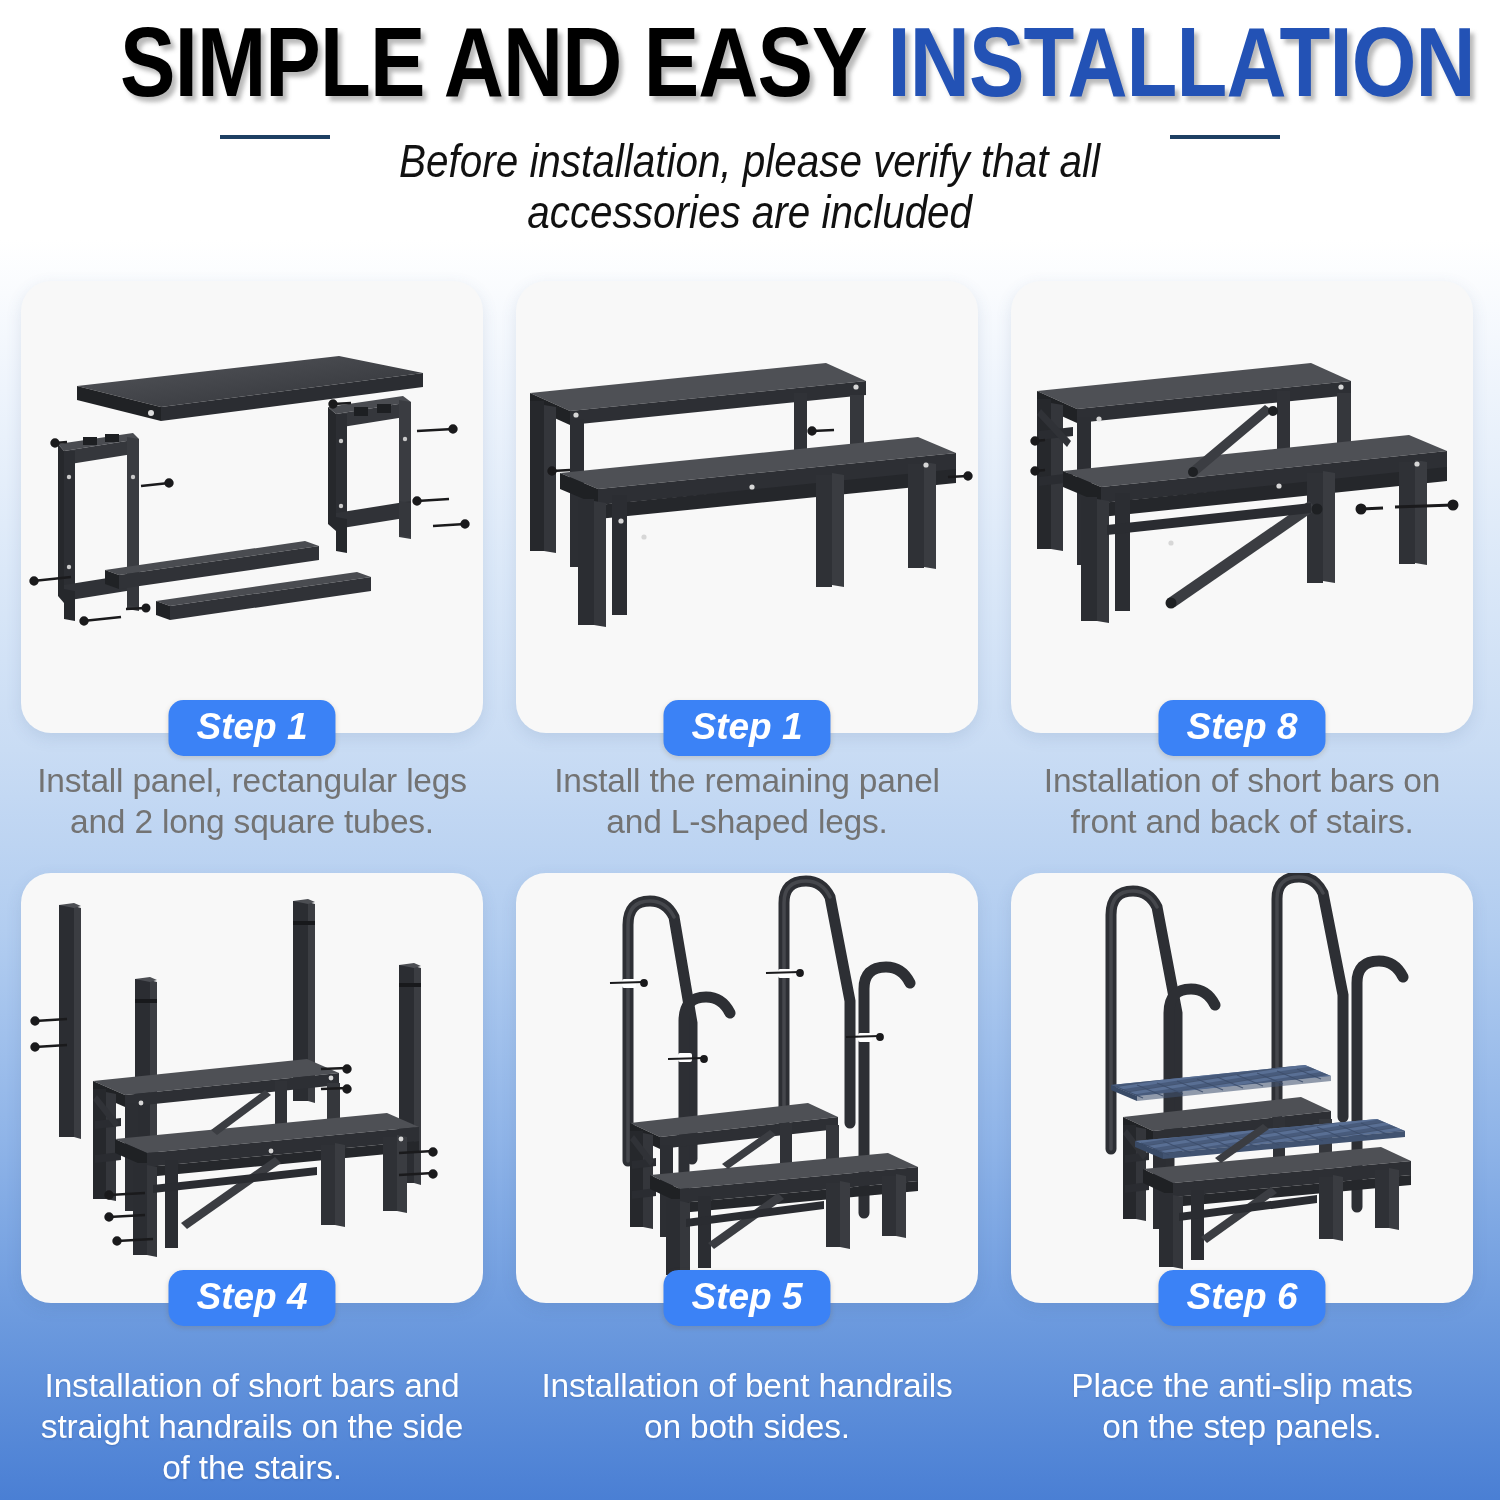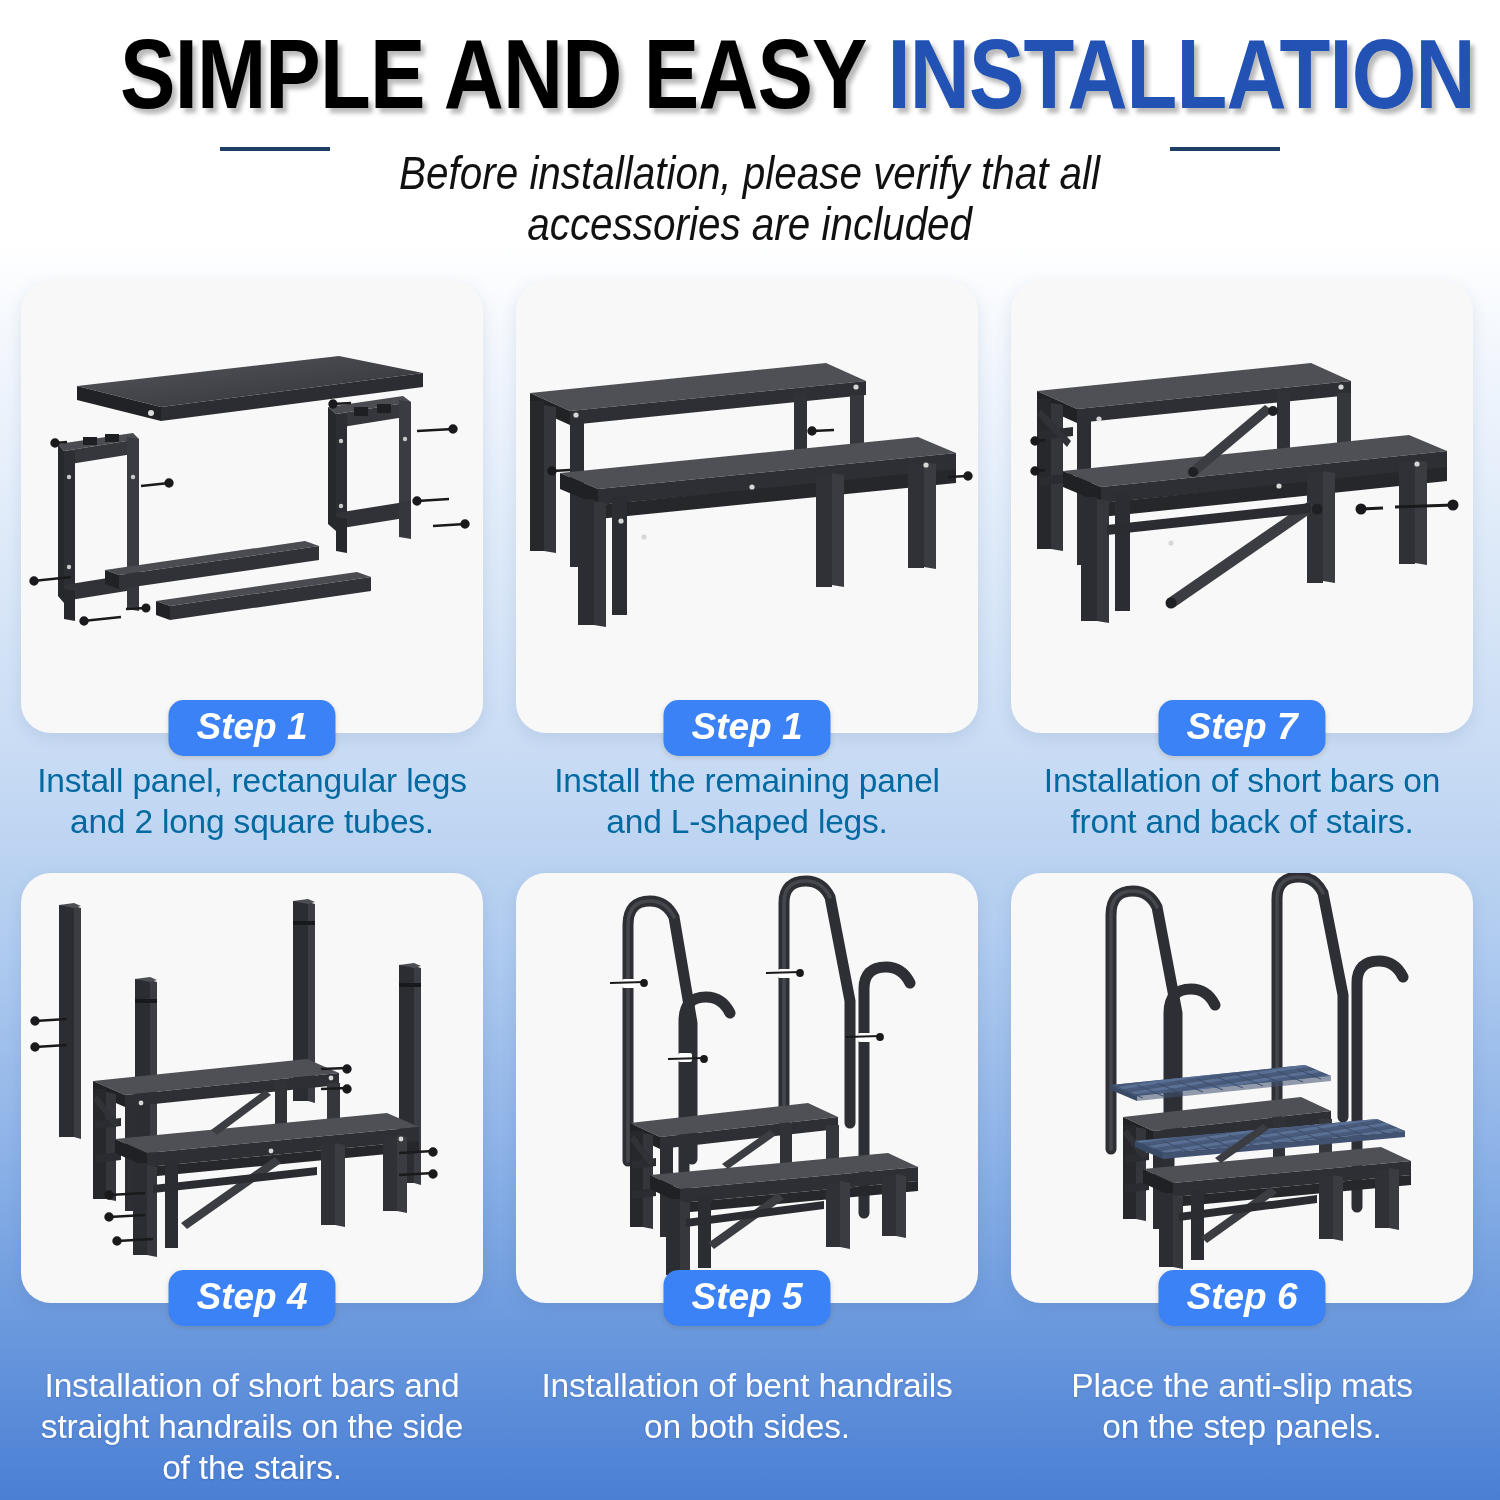--- a/index.html
+++ b/index.html
@@ -17,21 +17,21 @@
         #c9dcf4 50%,
         #b2cdf0 62%,
         #8fb4e8 76%,
         #6c9ade 88%,
         #4a7fd4 100%);
     overflow:hidden;
     position:relative;
   }
 
   
-  .header { width:1500px; padding-top:24px; text-align:center; }
+  .header { width:1500px; padding-top:12px; text-align:center; }
 
   .main-title {
     font-family: "Liberation Sans", sans-serif;
     font-size:99px;
     font-weight:bold;
     letter-spacing:-1px;
     line-height:1.02;
     white-space:nowrap;
     transform: scaleX(0.84);
     transform-origin: center center;
@@ -126,21 +126,21 @@
 
   
   .caption {
     position:absolute;
     top:480px;
     left:0;
     width:462px;
     text-align:center;
     font-size:33.5px;
     line-height:1.22;
-    color:#0369a1;
+    color:#737373;
     letter-spacing:-0.2px;
     white-space:pre-line;
   }
   .row2 .caption {
     top:458px;
     color:#ffffff;
     text-shadow:0 1px 2px rgba(25,60,120,0.25);
     margin-top:35px;
   }
 </style>
@@ -368,21 +368,21 @@
           <g fill="#d7d7d7">
             <circle cx="330" cy="106" r="2.6"></circle>
               <circle cx="88" cy="138" r="2.6"></circle>
             <circle cx="406" cy="183" r="2.6"></circle>
               <circle cx="268" cy="205" r="2.6"></circle>
             <circle cx="160" cy="262" r="2.6"></circle>
           </g>
         </svg>
       </div>
     </div>
-    <div class="badge">Step 7</div>
+    <div class="badge">Step 8</div>
     <div class="caption">Installation of short bars on
 front and back of stairs.</div>
   </div>
 
   <div class="step-cell row2">
     <div class="card">
       <div class="illus">
         <svg viewBox="0 0 462 430" xmlns="http://www.w3.org/2000/svg">
 
           <g>

